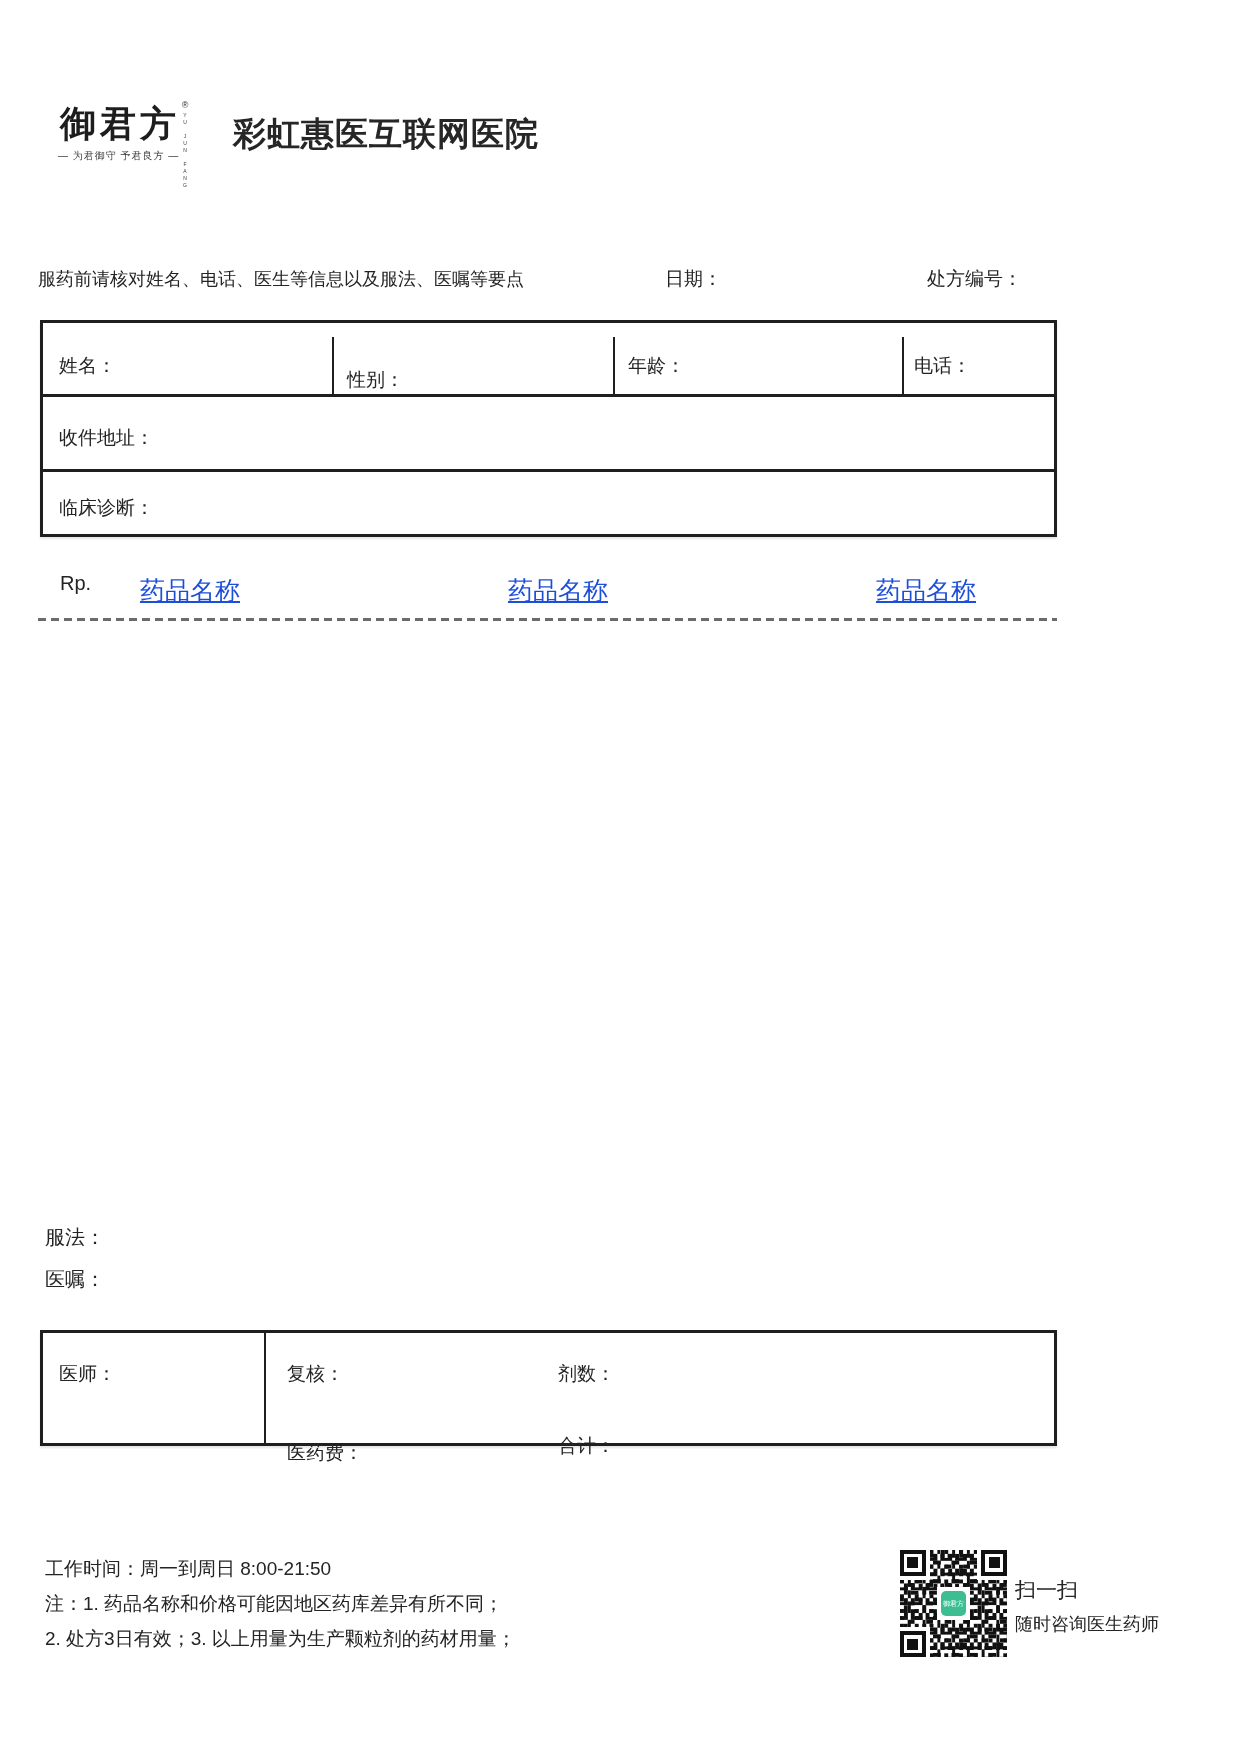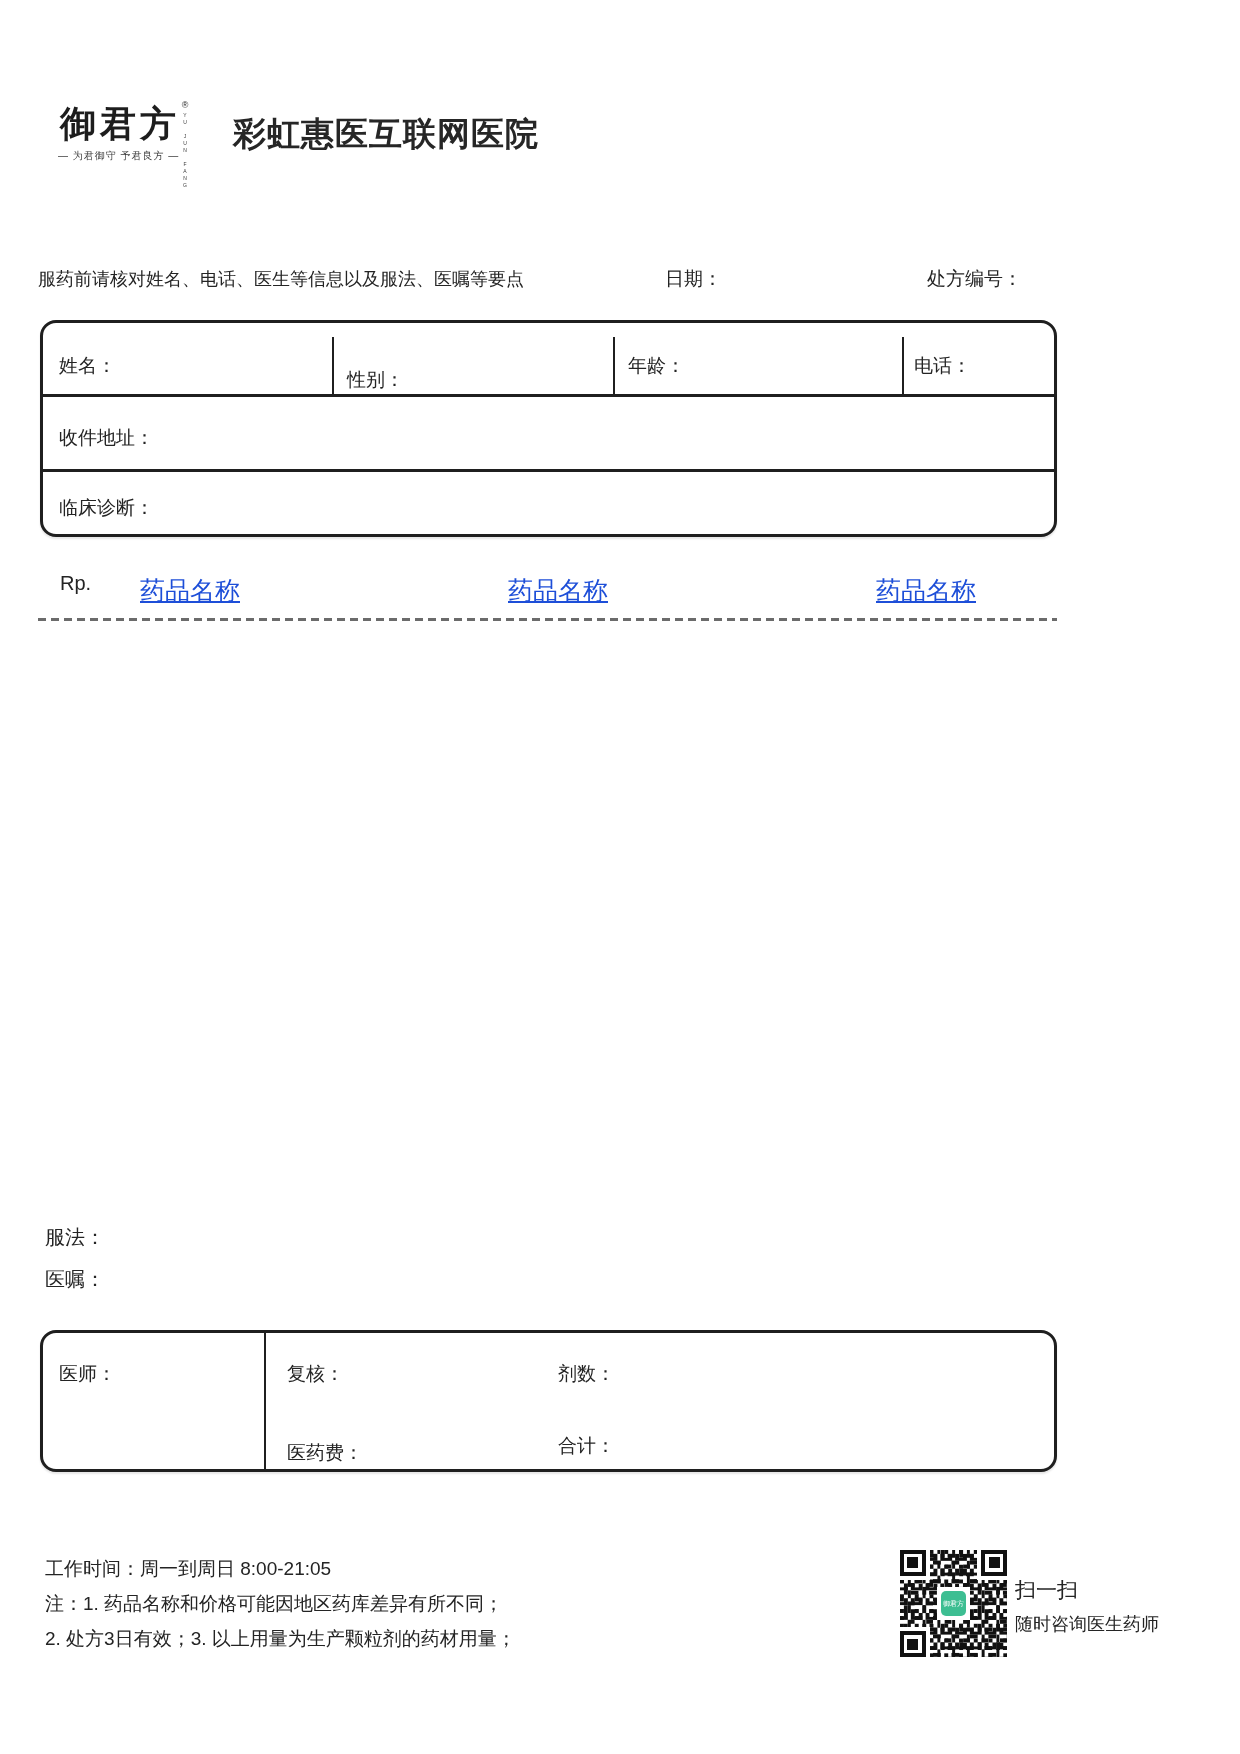--- a/index.html
+++ b/index.html
@@ -31,24 +31,24 @@
     font-size:33px; font-weight:800; letter-spacing:1px; color:#262626;
     white-space:nowrap;
   }
 
   
   .check-line { position:absolute; left:38px; top:267px; font-size:18px; color:#242424; white-space:nowrap; }
   .date-label { position:absolute; left:665px; top:266px; font-size:19px; }
   .rxno-label { position:absolute; left:927px; top:266px; font-size:19px; }
 
   
-  .rbox { position:absolute; border:3px solid #1f1f1f; border-radius:16px; background:#fff;
+  .rbox { position:absolute; border:3px solid #1f1f1f; border-radius:0; background:#fff;
           box-shadow:0 2px 2px rgba(0,0,0,0.10); }
   .patient-box { left:40px; top:320px; width:1017px; height:217px; }
-  .doctor-box  { left:40px; top:1330px; width:1017px; height:142px;padding-left:16px; }
+  .doctor-box  { left:40px; top:1330px; width:1017px; height:116px;padding-left:16px; }
 
   .lbl { position:absolute; font-size:19px; color:#242424; white-space:nowrap; }
 
   .pb-vline { position:absolute; width:2px; background:#1f1f1f; top:14px; height:57px; }
   .pb-hline { position:absolute; left:-1px; right:-1px; height:3px; background:#1f1f1f; }
 
   .db-vline { position:absolute; left:221px; top:-1px; bottom:-1px; width:2px; background:#1f1f1f; }
 
   
   .rp-label { position:absolute; left:60px; top:572px; font-size:20px; color:#242424; }
@@ -126,21 +126,21 @@
 
   <div class="rbox doctor-box">
     <div class="lbl" style="left:16px; top:28px;">医师：</div>
     <div class="db-vline"></div>
     <div class="lbl" style="left:244px; top:28px;">复核：</div>
     <div class="lbl" style="left:515px; top:28px;">剂数：</div>
     <div class="lbl" style="left:244px; top:107px;">医药费：</div>
     <div class="lbl" style="left:515px; top:100px;">合计：</div>
   </div>
 
-  <div class="foot-line work-hours">工作时间：周一到周日 8:00-21:05</div>
+  <div class="foot-line work-hours">工作时间：周一到周日 8:00-21:50</div>
   <div class="foot-line note1">注：1. 药品名称和价格可能因地区药库差异有所不同；</div>
   <div class="foot-line note2">2. 处方3日有效；3. 以上用量为生产颗粒剂的药材用量；</div>
 
   <div class="qr">
     <svg viewBox="0 0 29 29" shape-rendering="crispEdges">
       <defs>
         <pattern id="qn1" width="4" height="4" patternUnits="userSpaceOnUse">
           <rect x="0" y="0" width="1" height="1" fill="#111"></rect>
           <rect x="2" y="0" width="1" height="1" fill="#111"></rect>
           <rect x="3" y="1" width="1" height="1" fill="#111"></rect>

